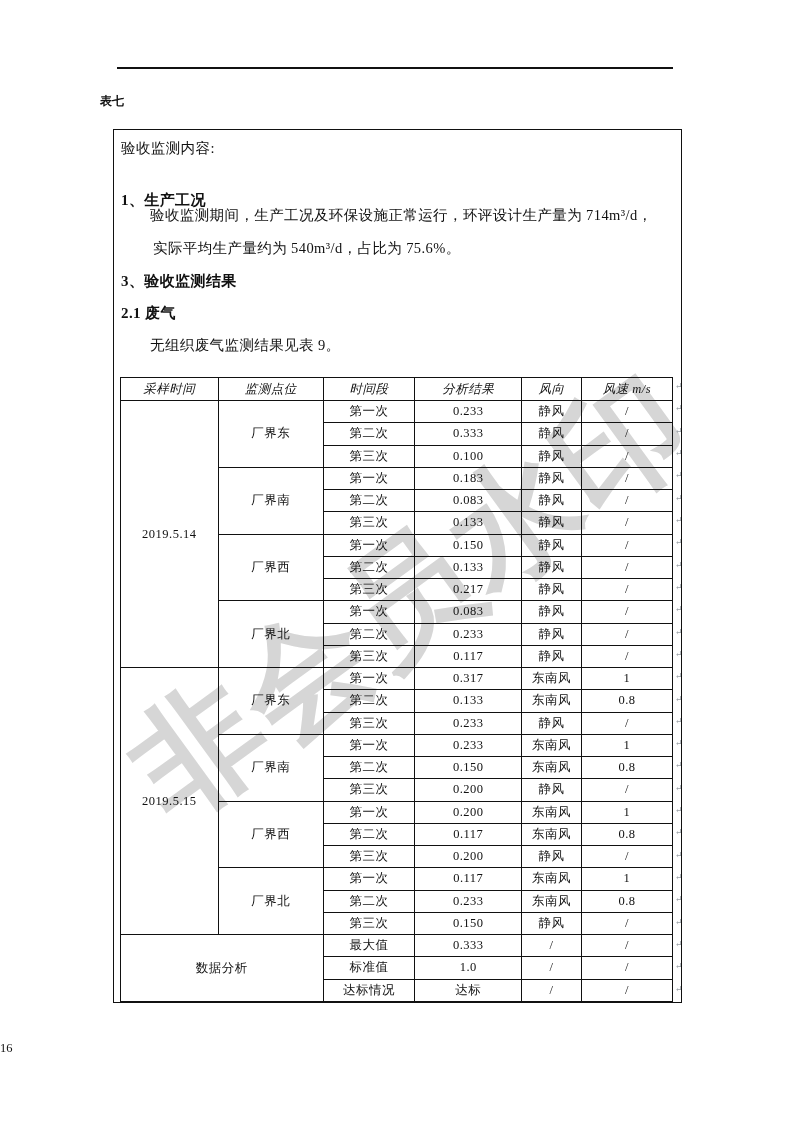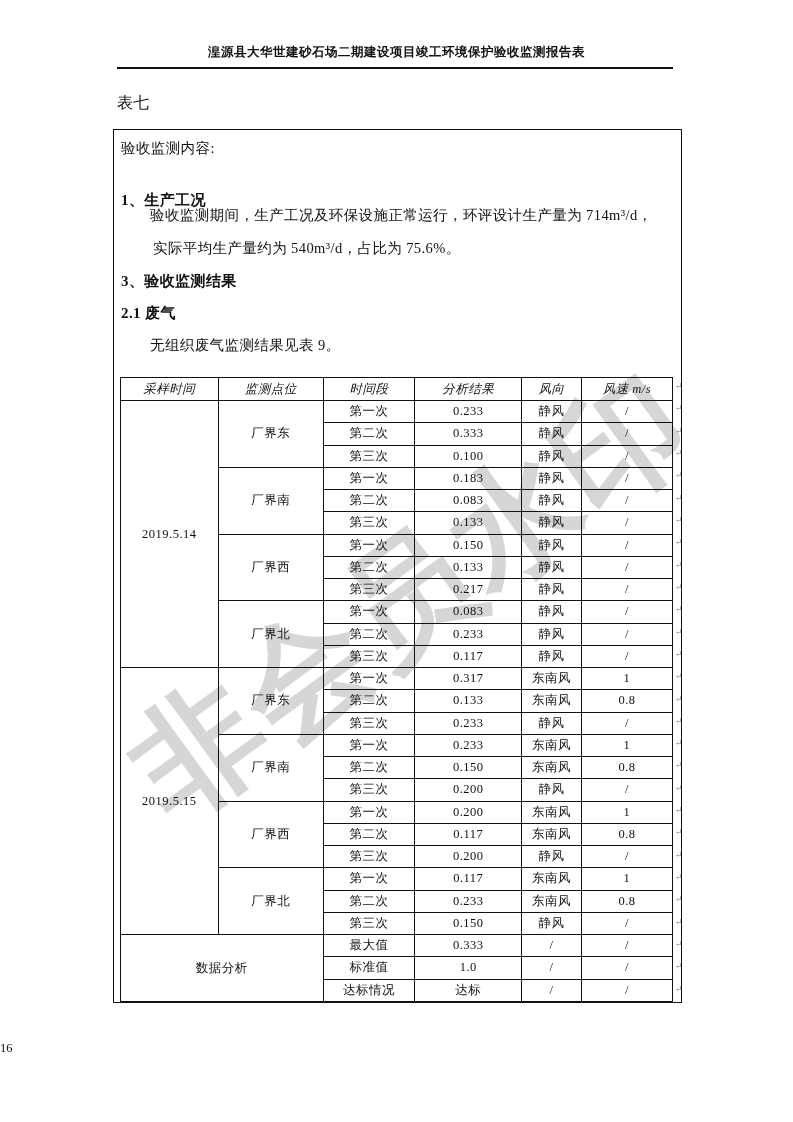--- a/index.html
+++ b/index.html
@@ -17,21 +17,21 @@
     user-select:none;
   }
   .layer { position:absolute; z-index:1; }
 
   .doc-header {
     left:0; top:44px; width:793px; text-align:center;
     font-size:12.5px; font-weight:700; letter-spacing:.5px;
   }
   .header-line { left:117px; top:67px; width:556px; height:2px; background:#111; }
 
-  .table-label { left:117px; top:93px; font-size:16px; font-weight:400; }
+  .table-label { left:100px; top:93px; font-size:12px; font-weight:700; }
 
   .outer-box {
     left:113px; top:129px; width:569px; height:874px;
     border:1.6px solid #111; background:transparent;
   }
 
   .txt { position:absolute; z-index:2; font-size:14.5px; letter-spacing:.4px; white-space:nowrap; }
   .bold { font-weight:700; }
 
   .tbl-caption {
@@ -67,21 +67,20 @@
     left:0; top:1041px; width:793px; text-align:left; font-size:12.5px;
   }
 </style>
 </head>
 <body>
 
 <div class="page">
 
   <div class="watermark">非会员水印</div>
 
-  <div class="layer doc-header">湟源县大华世建砂石场二期建设项目竣工环境保护验收监测报告表</div>
   <div class="layer header-line"></div>
 
   <div class="layer table-label">表七</div>
 
   <div class="layer outer-box"></div>
 
   <div class="txt" style="left:121px; top:139px;">验收监测内容:</div>
 
   <div class="txt bold" style="left:121px; top:183px; font-size:15px;margin-top:8px;">1、生产工况</div>
 

